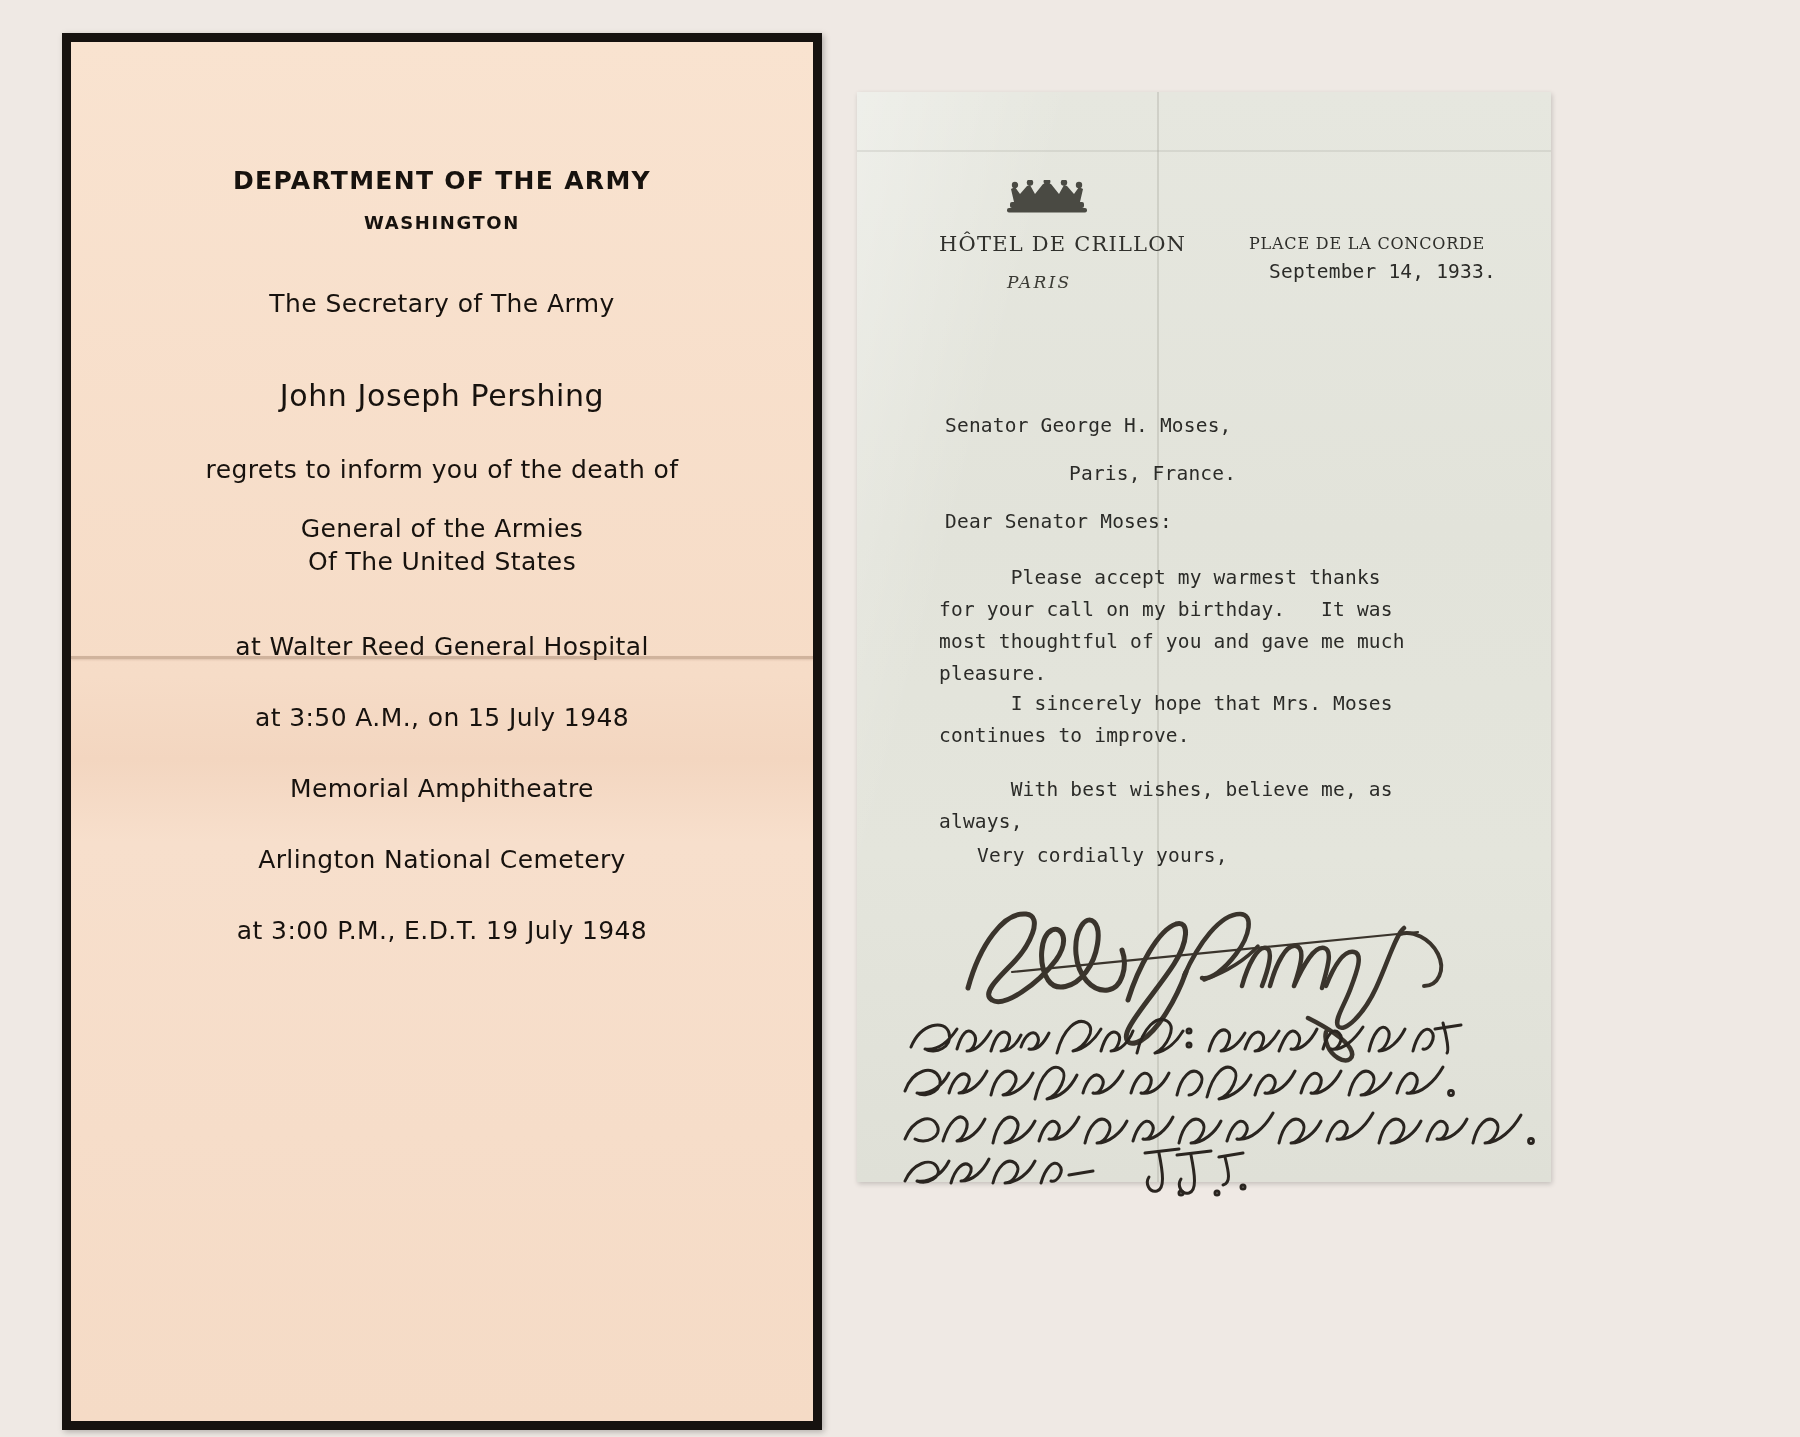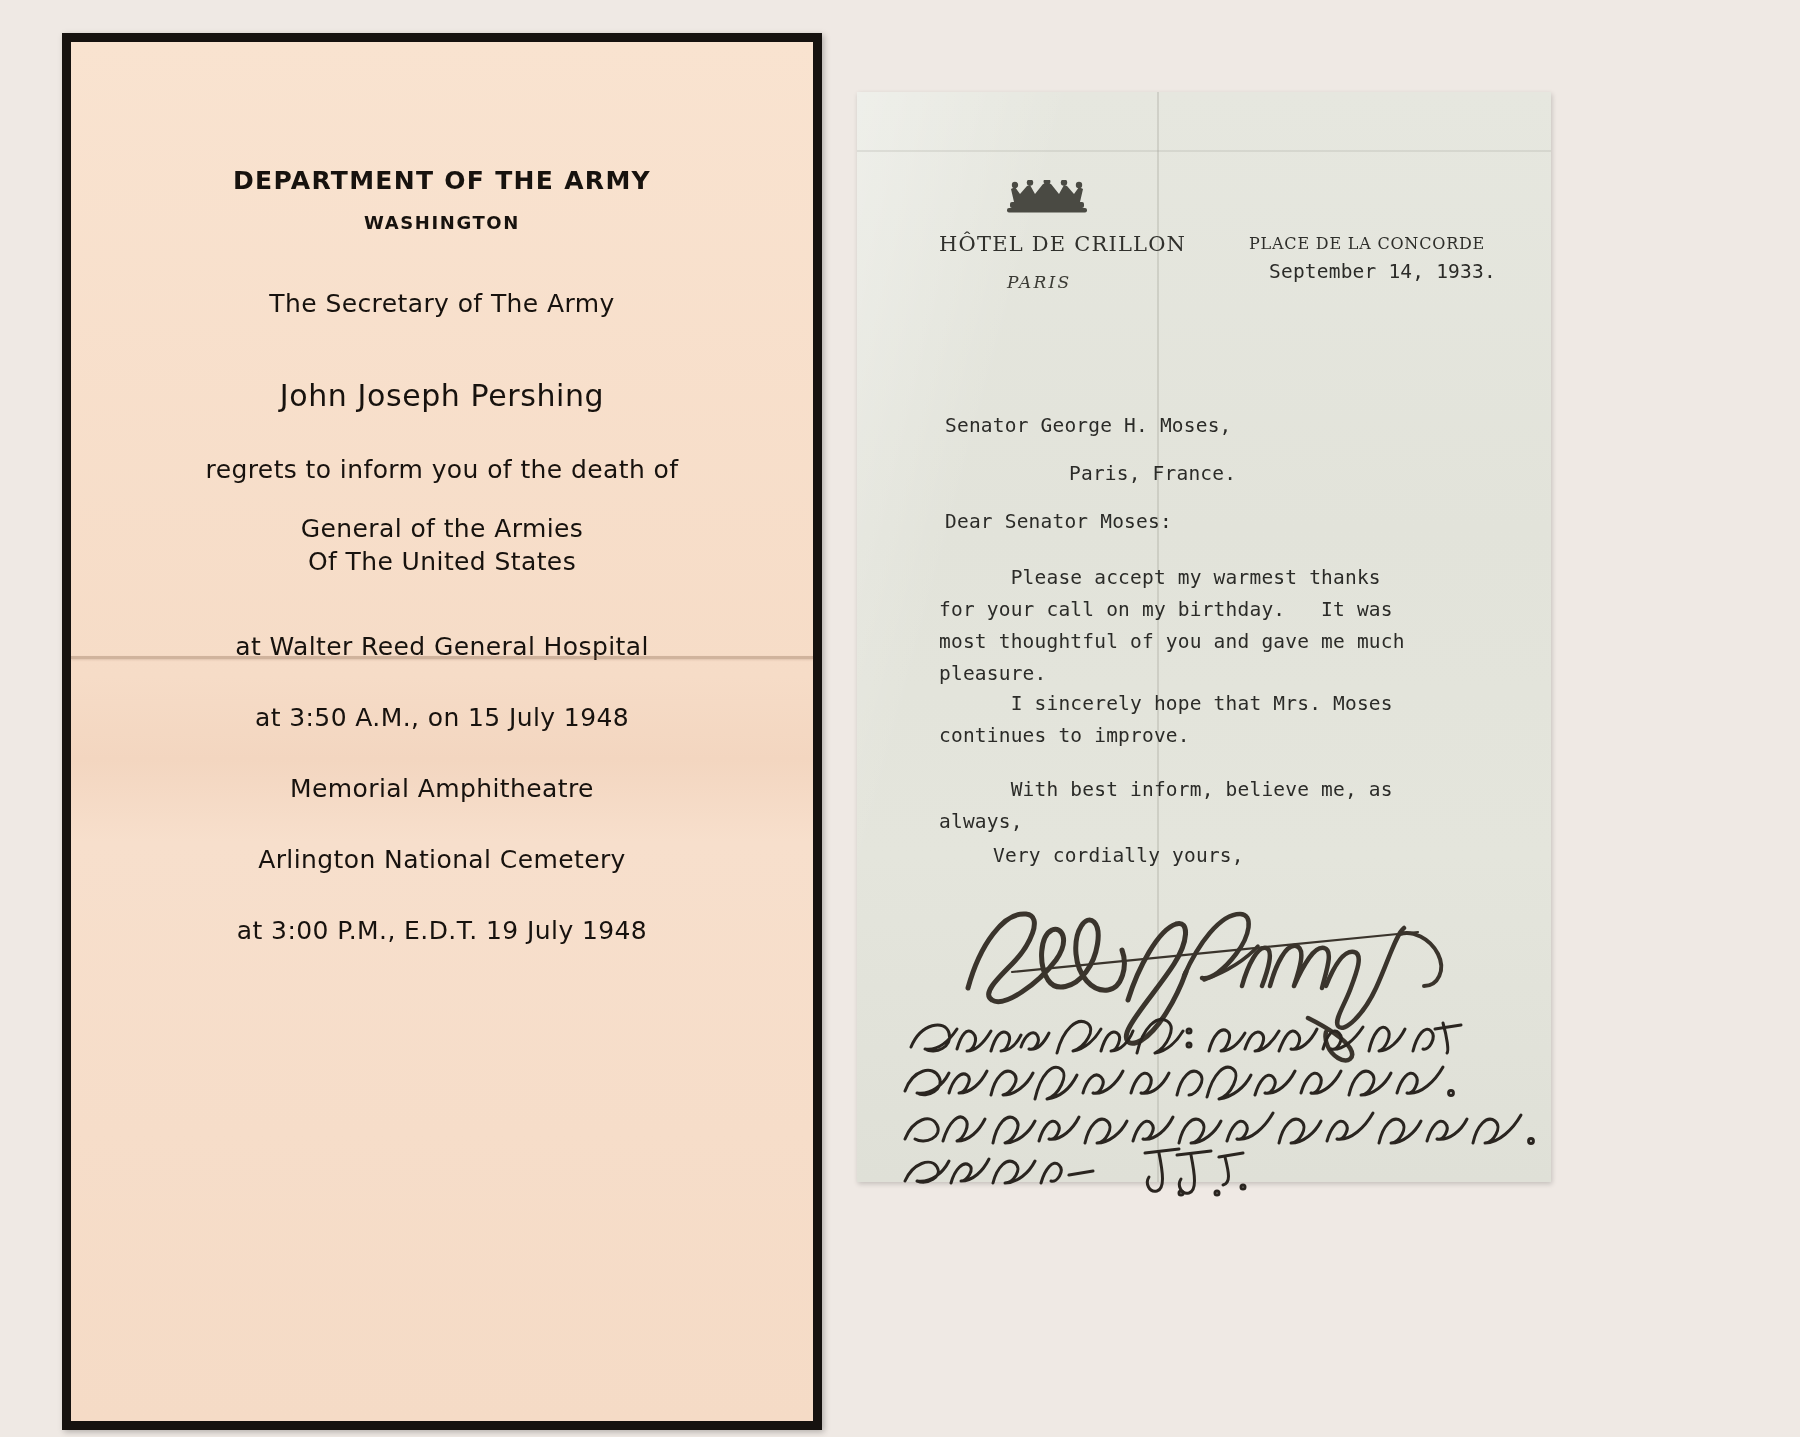--- a/index.html
+++ b/index.html
@@ -155,21 +155,21 @@
     left: 390px;
     top: 168px;
     margin-left: 22px;
   }
   .ltr-to1 { position: absolute; left: 88px; top: 322px; }
   .ltr-to2 { position: absolute; left: 212px; top: 370px; }
   .ltr-salute { position: absolute; left: 88px; top: 418px; }
   .ltr-p1 { position: absolute; left: 82px; top: 470px; line-height: 32px; }
   .ltr-p2 { position: absolute; left: 82px; top: 596px; line-height: 32px; }
   .ltr-p3 { position: absolute; left: 82px; top: 682px; line-height: 32px; }
-  .ltr-close { position: absolute; left: 136px; top: 752px; }
+  .ltr-close { position: absolute; left: 120px; top: 752px; }
 
   
   .sig {
     position: absolute;
     left: 95px;
     top: 776px;
     width: 520px;
     height: 210px;
   }
   .note {
@@ -231,21 +231,21 @@
   <div class="ltr-text ltr-to1" data-interactable="false">Senator George H. Moses,</div>
   <div class="ltr-text ltr-to2" data-interactable="false">Paris, France.</div>
   <div class="ltr-text ltr-salute" data-interactable="false">Dear Senator Moses:</div>
 
   <div class="ltr-text ltr-p1" data-interactable="false">      Please accept my warmest thanks
 for your call on my birthday.   It was
 most thoughtful of you and gave me much
 pleasure.</div>
   <div class="ltr-text ltr-p2" data-interactable="false">      I sincerely hope that Mrs. Moses
 continues to improve.</div>
-  <div class="ltr-text ltr-p3" data-interactable="false">      With best inform, believe me, as
+  <div class="ltr-text ltr-p3" data-interactable="false">      With best wishes, believe me, as
 always,</div>
   <div class="ltr-text ltr-close" data-interactable="false">Very cordially yours,</div>
 
   <svg class="sig" viewBox="0 0 520 210" data-interactable="false">
     <g fill="none" stroke="#3a342c" stroke-linecap="round" stroke-linejoin="round">
       <path d="M16 120 C 28 76, 52 44, 74 46 C 92 48, 78 78, 60 96 C 44 112, 30 126, 40 132 C 52 140, 86 116, 104 92 C 118 72, 110 58, 100 62 C 88 68, 86 96, 96 112 C 104 124, 122 120, 134 104 C 146 88, 150 62, 142 54 C 134 46, 122 62, 124 86 C 126 108, 140 124, 156 122 C 170 120, 176 98, 170 82" stroke-width="5"></path>
       <path d="M176 132 C 186 100, 206 62, 224 56 C 238 52, 236 74, 222 96 C 208 118, 188 140, 178 158 C 170 172, 176 180, 190 172 C 206 162, 224 132, 234 104" stroke-width="5"></path>
       <path d="M232 108 C 246 76, 268 46, 288 46 C 302 46, 298 68, 284 86 C 272 102, 258 112, 250 110" stroke-width="4.5"></path>
       <path d="M252 112 C 268 106, 290 96, 306 78" stroke-width="3.5"></path>
       <path d="M290 118 C 296 96, 306 78, 314 80 C 322 82, 316 102, 310 118" stroke-width="4.5"></path>

